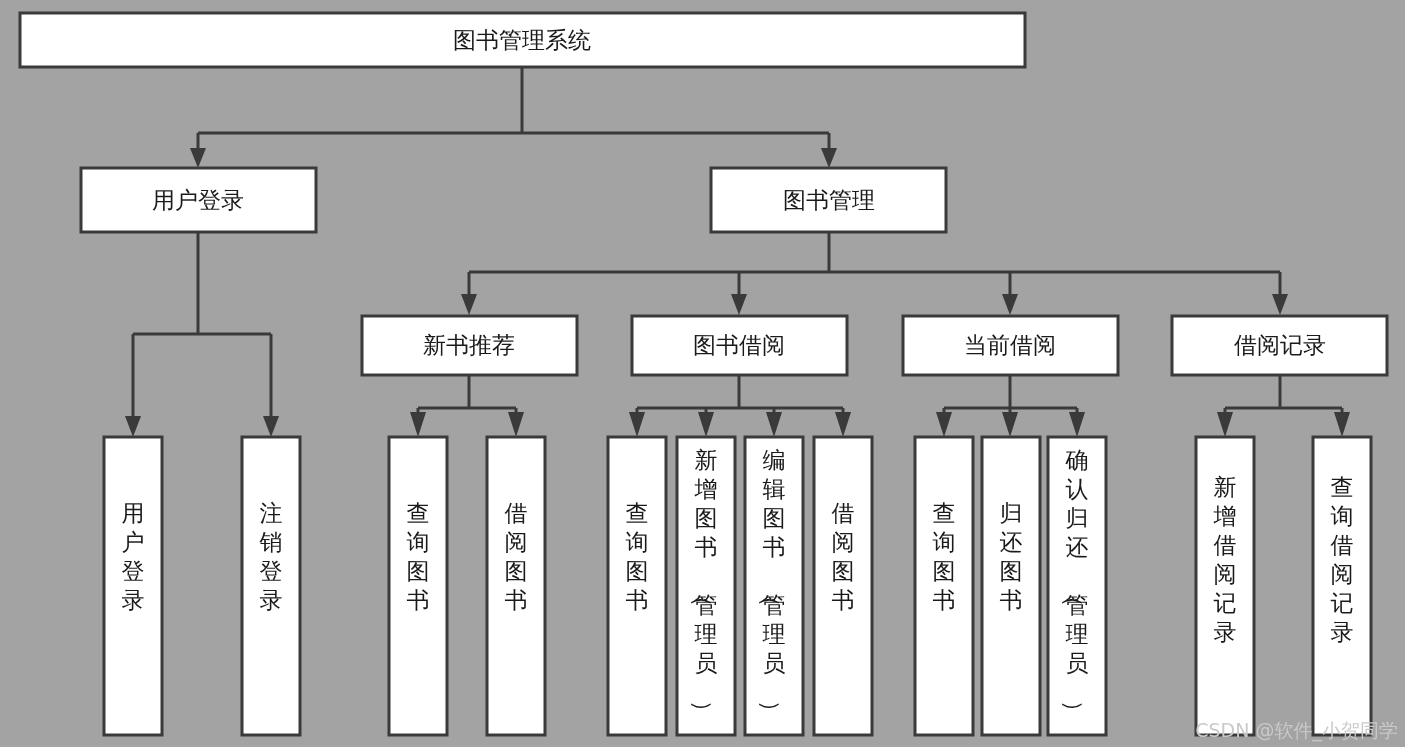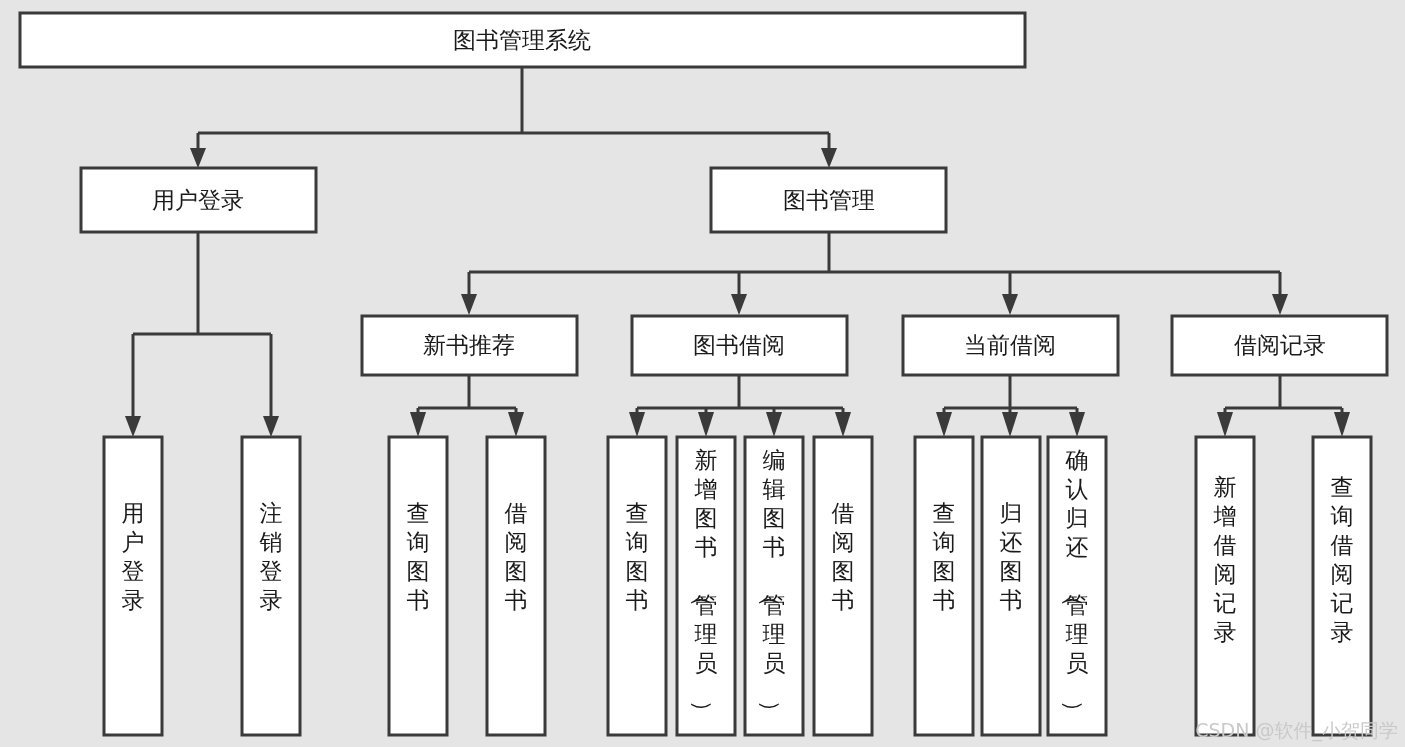--- a/index.html
+++ b/index.html
@@ -8,21 +8,21 @@
     padding: 0;
     background: #ffffff;
   }
   body {
     font-family: "DejaVu Sans", "Liberation Sans", sans-serif;
   }
   #diagram-root {
     position: relative;
     width: 1405px;
     height: 747px;
-    background: #e5e5e5;
+    background: #a3a3a3;
     overflow: hidden;
   }
   svg#tree-svg {
     position: absolute;
     top: 0;
     left: 0;
     width: 1405px;
     height: 747px;
     display: block;
   }

